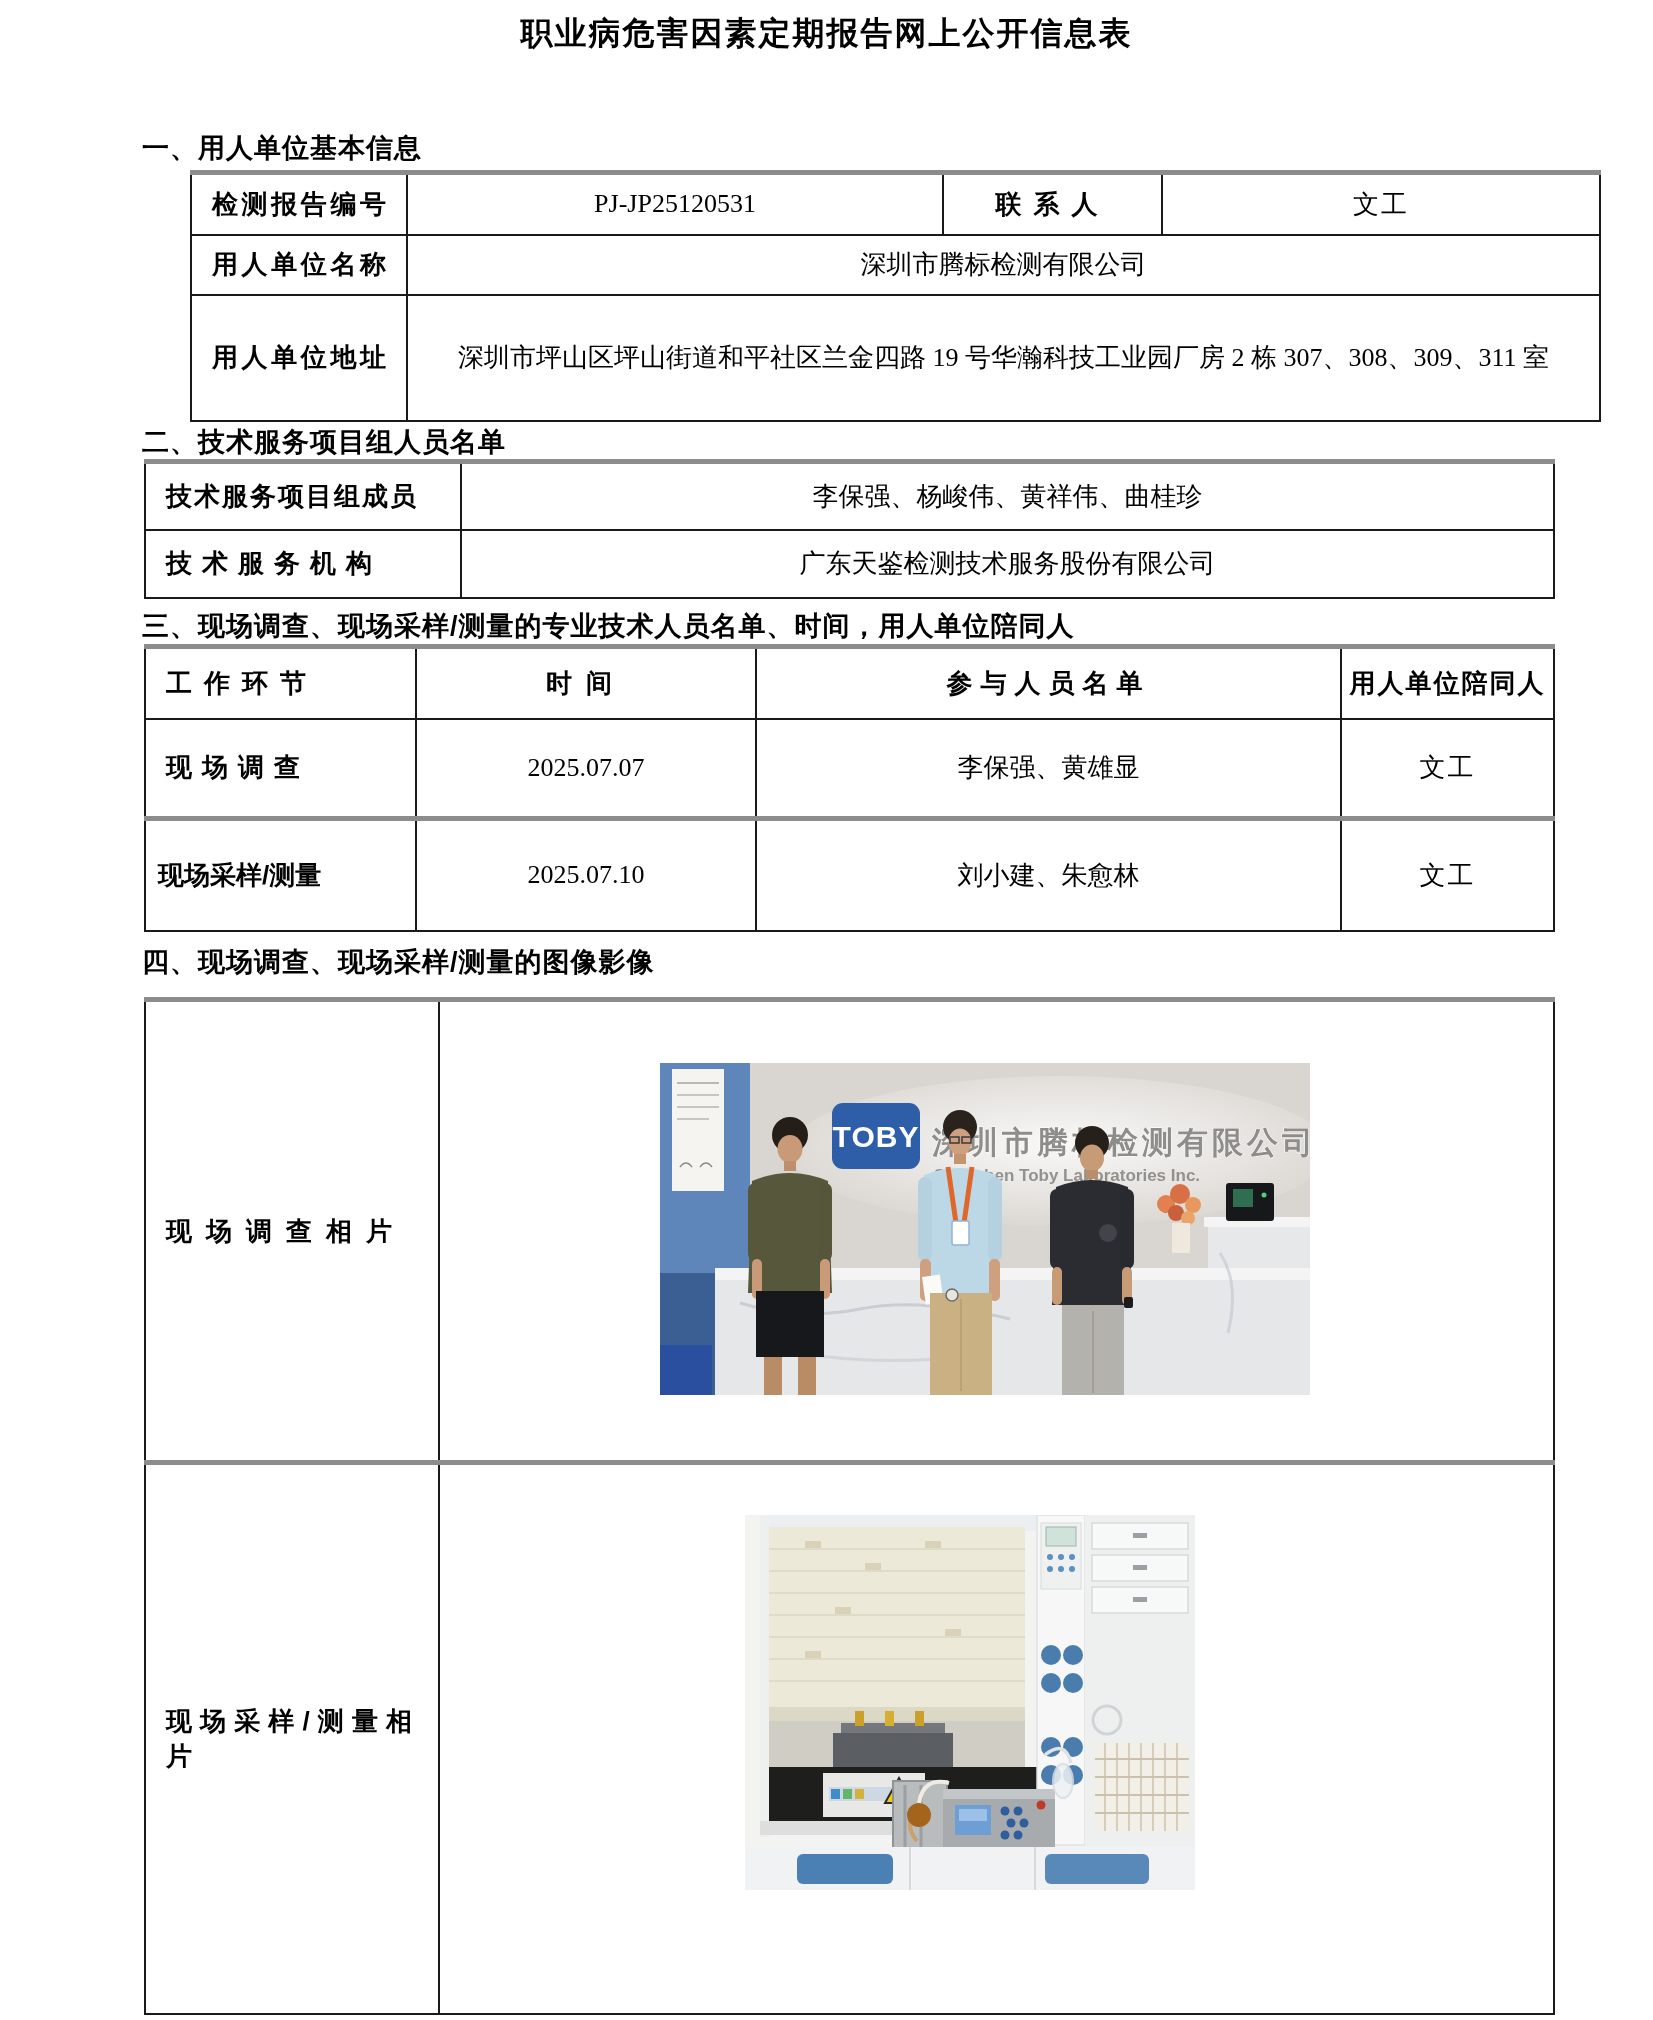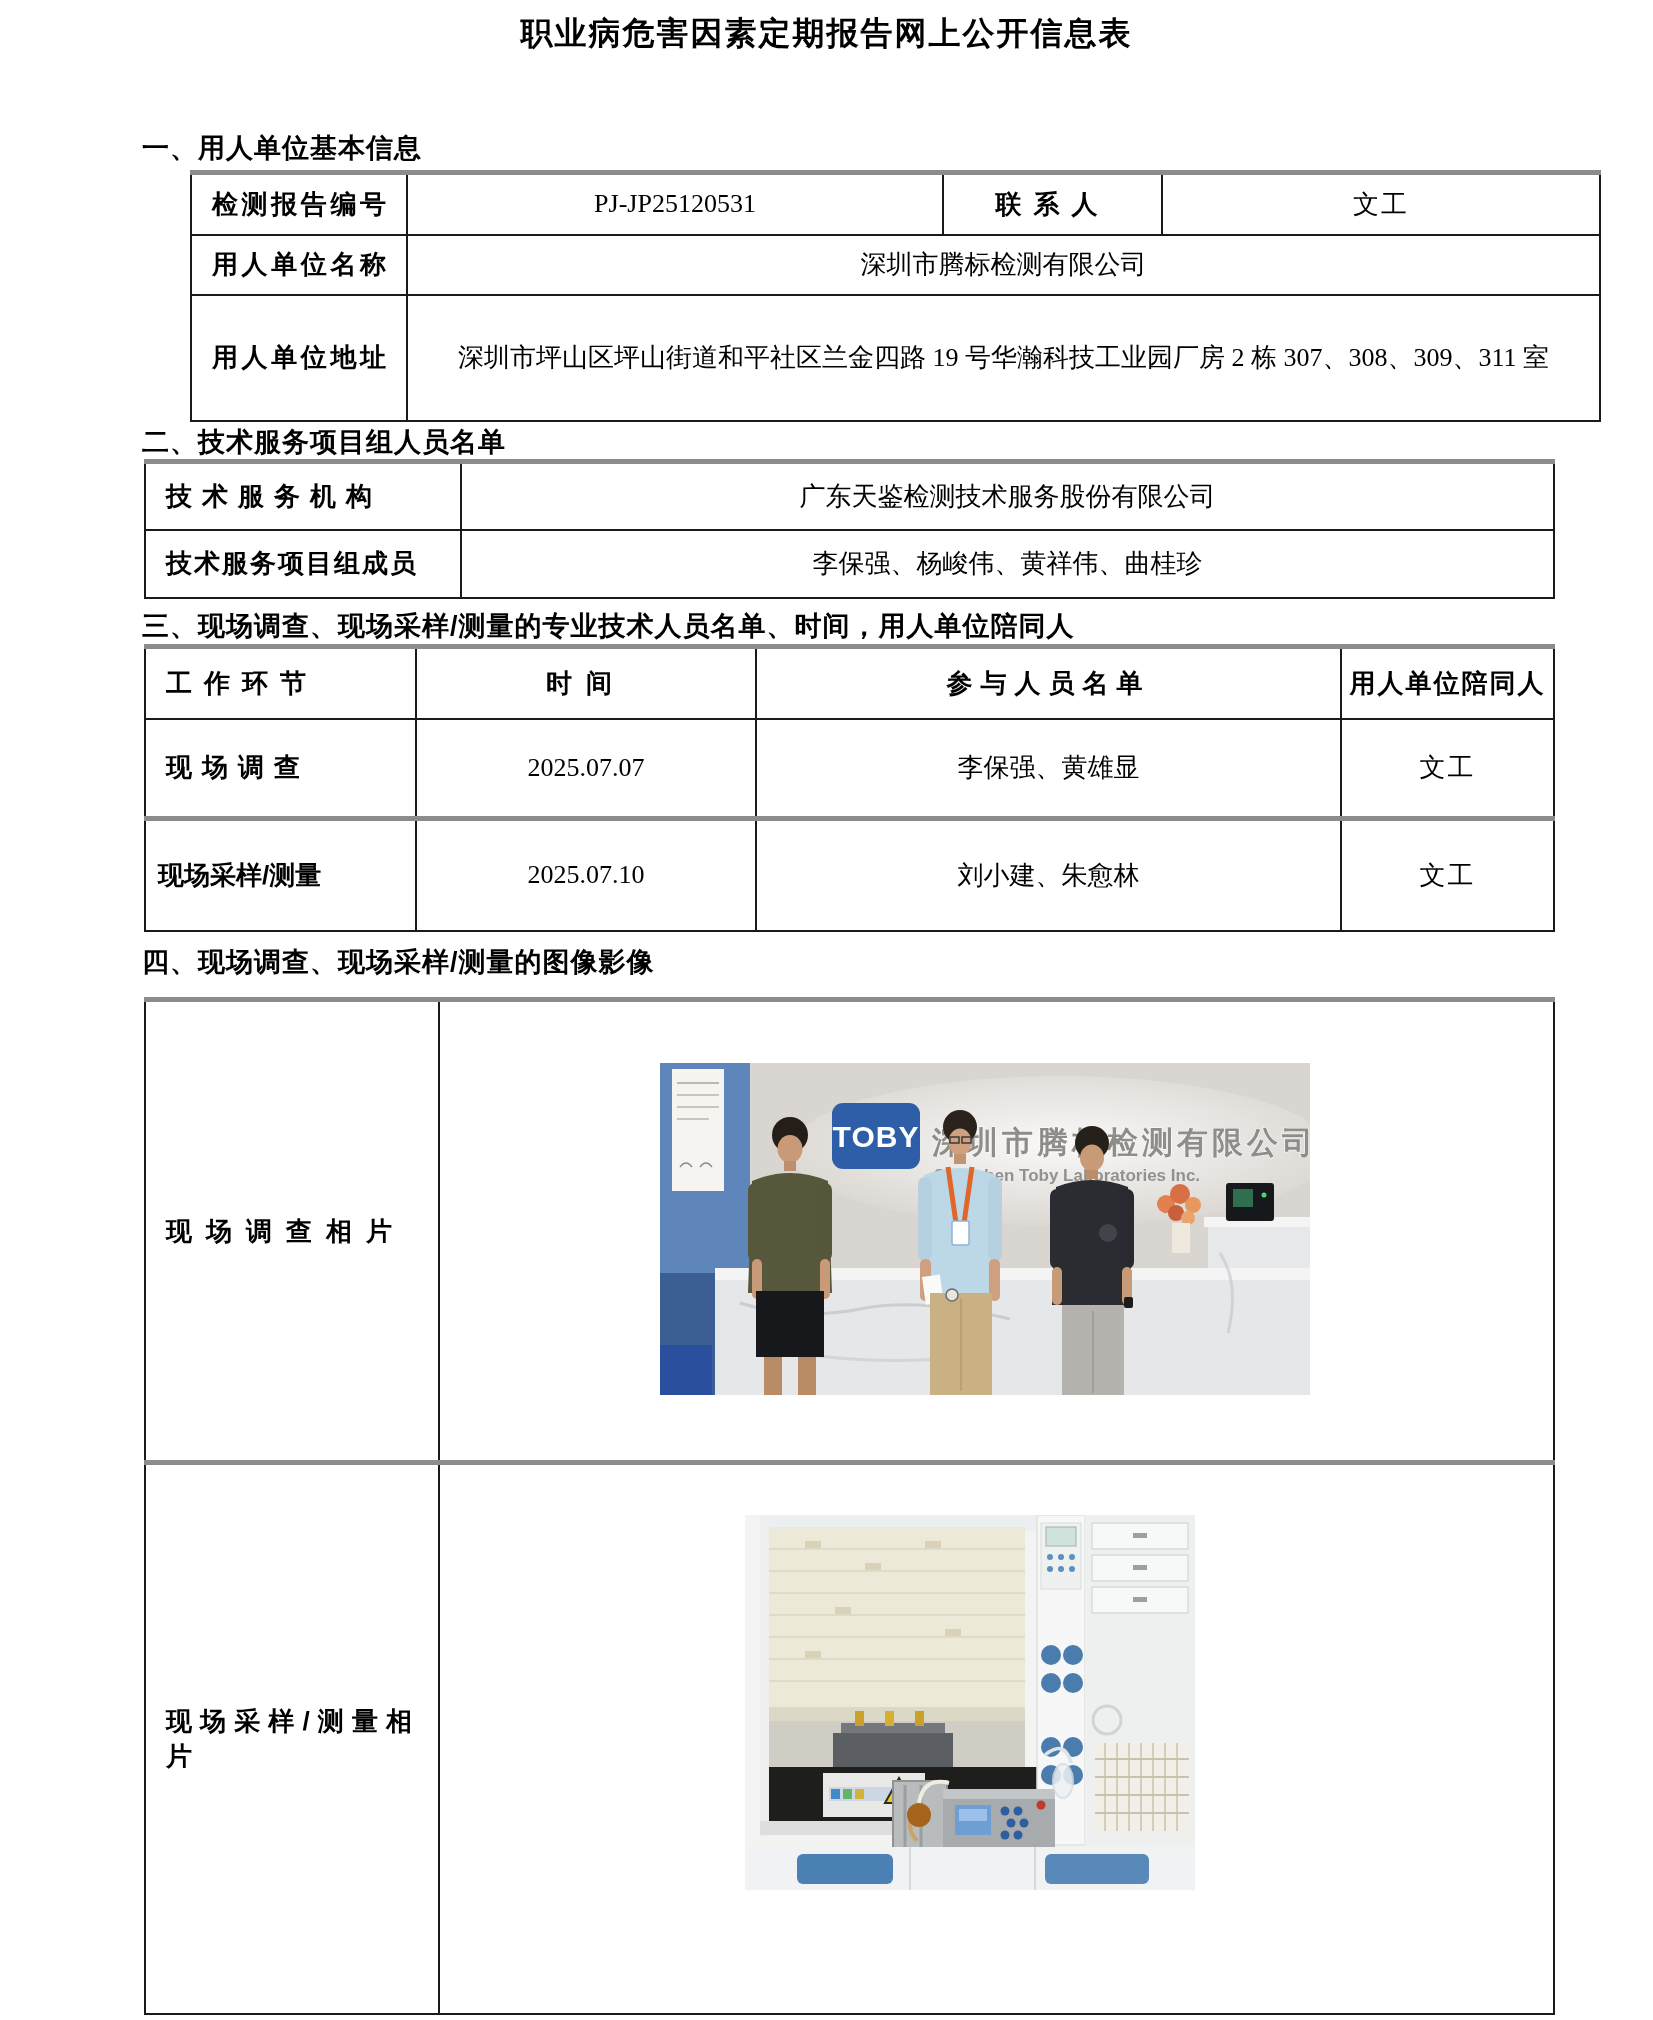--- a/index.html
+++ b/index.html
@@ -59,26 +59,26 @@
     </table>
 
   <div class="sec-heading" style="top:424px;">二、技术服务项目组人员名单</div>
   <table class="doc-table" style="top:459px;width:1409px;">
     <colgroup>
         <col style="width:316px">
         <col style="width:1093px">
       </colgroup>
     <tbody>
         <tr style="height:68px;">
+      <td class="lbl ls2">技术服务项目组成员</td>
+      <td class="val">李保强、杨峻伟、黄祥伟、曲桂珍</td>
+    </tr>
+    <tr style="height:68px;">
       <td class="lbl ls10">技术服务机构</td>
       <td class="val">广东天鉴检测技术服务股份有限公司</td>
-    </tr>
-    <tr style="height:68px;">
-      <td class="lbl ls2">技术服务项目组成员</td>
-      <td class="val">李保强、杨峻伟、黄祥伟、曲桂珍</td>
     </tr>
   </tbody>
     </table>
 
   <div class="sec-heading" style="top:608px;">三、现场调查、现场采样/测量的专业技术人员名单、时间，用人单位陪同人</div>
   <table class="doc-table" style="top:644px;width:1409px;">
     <colgroup>
         <col style="width:271px">
         <col style="width:340px">
         <col style="width:585px">

